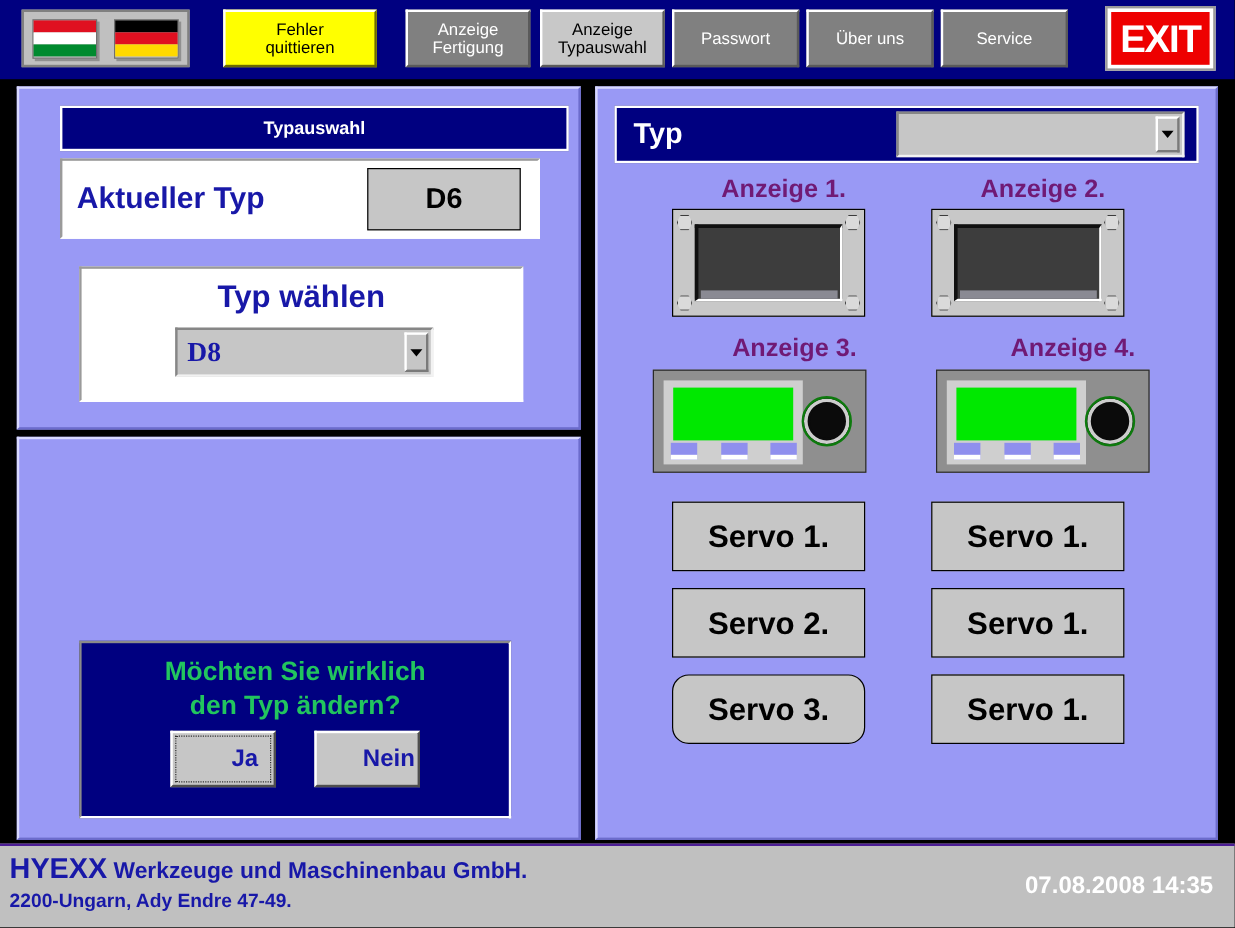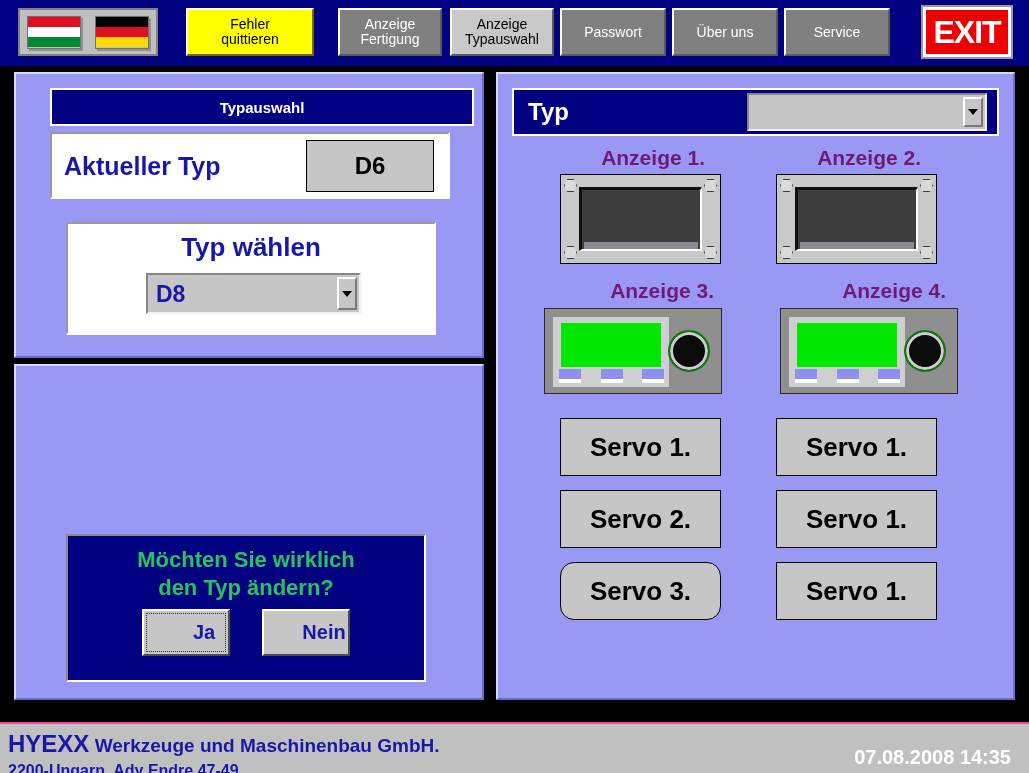--- a/index.html
+++ b/index.html
@@ -193,20 +193,21 @@
   }
   .combo {
     position: absolute;
     background: #c6c6c6;
     border-top: 2px solid #868686;
     border-left: 2px solid #868686;
     border-right: 2px solid #f2f2f2;
     border-bottom: 2px solid #f2f2f2;
     box-sizing: border-box;
     cursor: pointer;
+    font-family: Liberation Serif, serif;
   }
   .combo .ctext {
     position: absolute;
     left: 8px; top: 50%;
     transform: translateY(-50%);
     color: #1818a8;
     font-size: 23px;
     font-weight: bold;
   }
   .combo .carrow {
@@ -408,23 +409,23 @@
     font-size: 26px;
     font-weight: bold;
     cursor: pointer;
     user-select: none;
   }
 
   
   .footer {
     position: absolute;
     left: 0; bottom: 0;
-    width: 1029px; height: 51px;
+    width: 1029px; height: 70px;
     background: #c0c0c0;
-    border-top: 2px solid #ec4899;
+    border-top: 2px solid #4c1d95;
     box-sizing: border-box;
   }
   #company-line {
     position: absolute;
     left: 8px; top: 6px;
     color: #1818a8;
     font-weight: bold;
     white-space: nowrap;
   }
   #company-name { font-size: 24px; }

